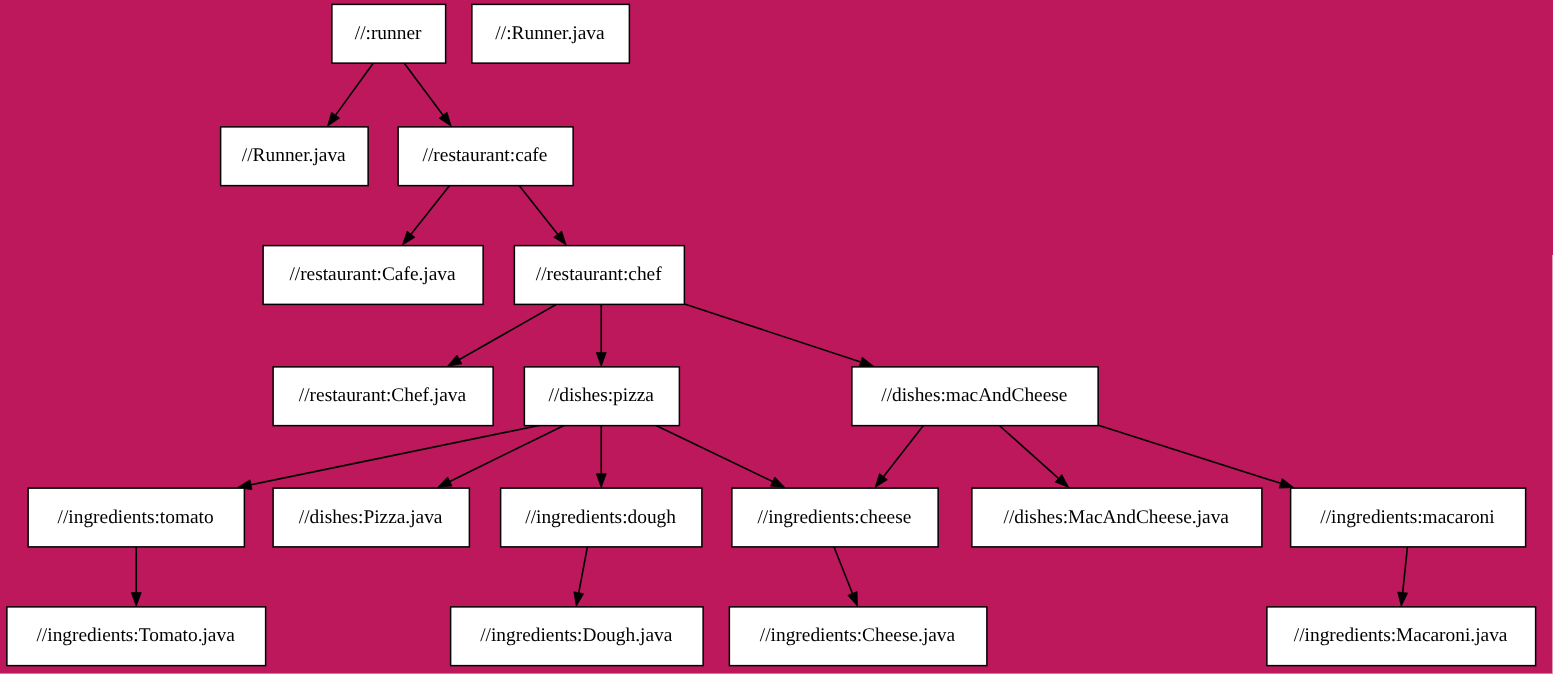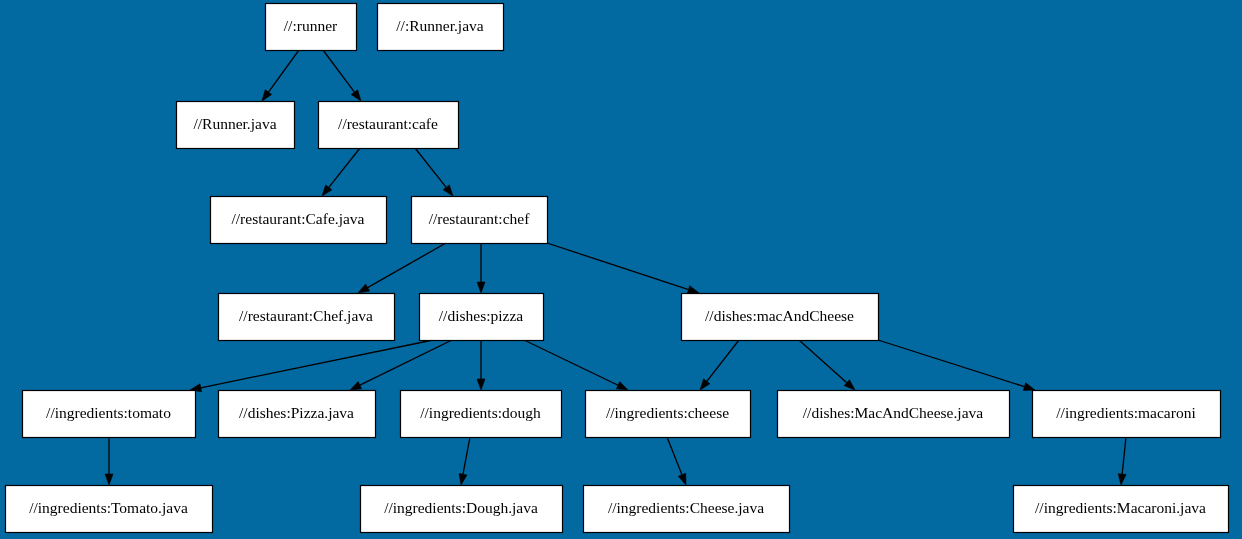--- a/index.html
+++ b/index.html
@@ -4,21 +4,21 @@
 <style>
   html, body {
     margin: 0;
     padding: 0;
     background: #ffffff;
   }
   #graph-root {
     position: relative;
     width: 1242px;
     height: 539px;
-    background: #0369a1;
+    background: #be185d;
     font-family: "Liberation Serif", "DejaVu Serif", serif;
   }
   svg#graph-canvas {
     position: absolute;
     top: 0;
     left: 0;
     width: 1242px;
     height: 539px;
     display: block;
   }

